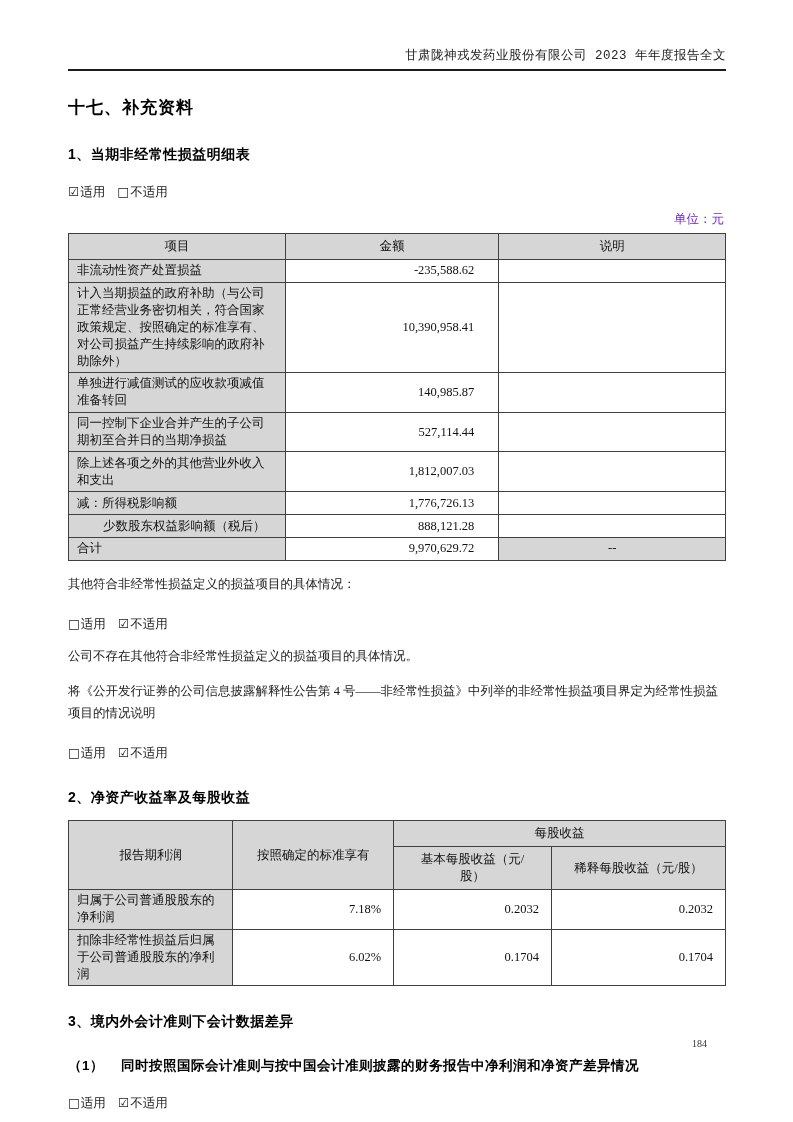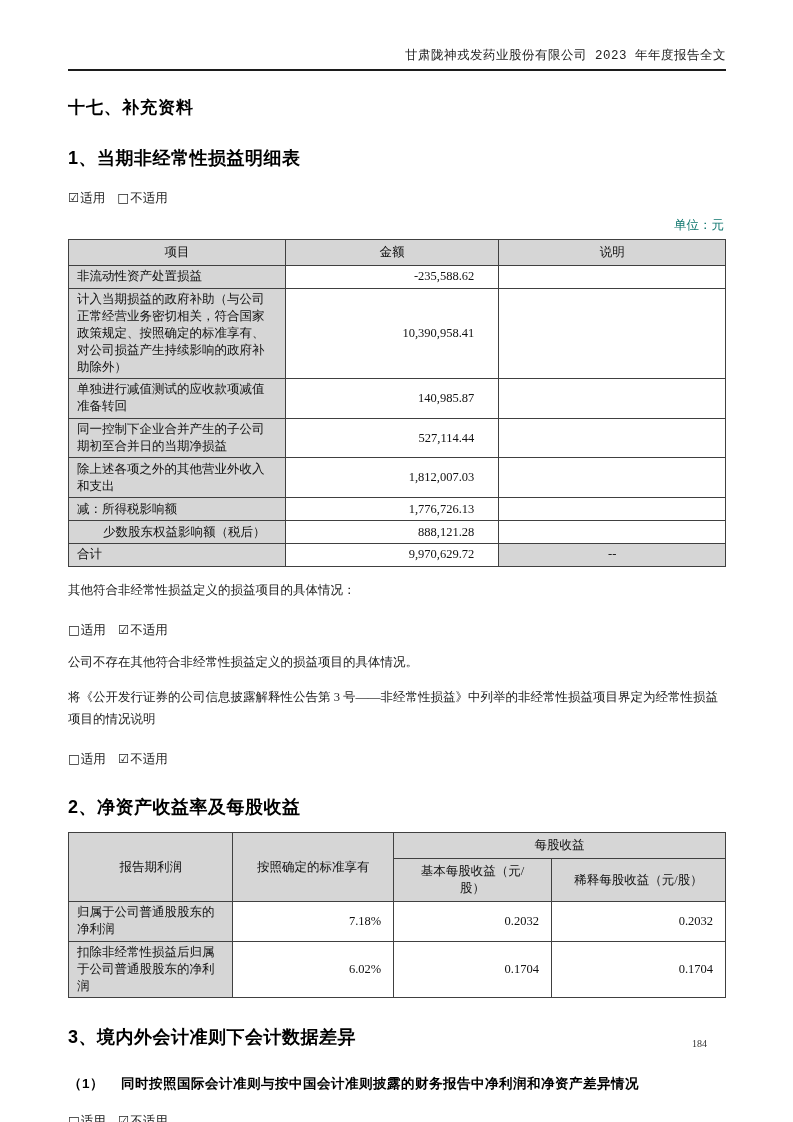--- a/index.html
+++ b/index.html
@@ -31,21 +31,21 @@
     margin-top: 5px;
   }
   
   h1 {
     font-family: "Liberation Sans", "DejaVu Sans", sans-serif;
     font-size: 17px; font-weight: bold; color: #000;
     margin: 25px 0 0 0; letter-spacing: 1px;
   }
   h2 {
     font-family: "Liberation Sans", "DejaVu Sans", sans-serif;
-    font-size: 18px; font-weight: bold; color: #000;
+    font-size: 14px; font-weight: bold; color: #000;
     margin: 27px 0 0 0; letter-spacing: 0.5px;
   }
   h3 {
     font-family: "Liberation Sans", "DejaVu Sans", sans-serif;
     font-size: 13.5px; font-weight: bold; color: #000;
     margin: 26px 0 0 0; letter-spacing: 0.5px;
   }
   h3 .num { margin-right: 17px; }
   
   .check-line {
@@ -53,21 +53,21 @@
   }
   .chk {
     font-family: "DejaVu Sans", sans-serif;
     font-size: 12.5px; margin-right: 1px;
   }
   .opt2 { margin-left: 9px; }
   .para {
     font-size: 12.5px; margin: 13px 0 0 0; line-height: 1.75; color: #1a1a1a;
   }
   .unit-row {
-    font-size: 12.5px; text-align: right; margin: 9px 2px 5px 0; color: #0f766e;
+    font-size: 12.5px; text-align: right; margin: 9px 2px 5px 0; color: #6d28d9;
   }
   
   table {
     width: 100%;
     border-collapse: collapse;
     font-size: 12.5px;
     border: 1.5px solid #383838;
     margin-top: 0;
   }
   th, td {
@@ -172,21 +172,21 @@
 
   <p class="para">其他符合非经常性损益定义的损益项目的具体情况：</p>
 
   <p class="check-line">
     <span class="chk">□</span><span>适用</span>
     <span class="opt2"><span class="chk">☑</span><span>不适用</span></span>
   </p>
 
   <p class="para">公司不存在其他符合非经常性损益定义的损益项目的具体情况。</p>
 
-  <p class="para">将《公开发行证券的公司信息披露解释性公告第 3 号——非经常性损益》中列举的非经常性损益项目界定为经常性损益项目的情况说明</p>
+  <p class="para">将《公开发行证券的公司信息披露解释性公告第 4 号——非经常性损益》中列举的非经常性损益项目界定为经常性损益项目的情况说明</p>
 
   <p class="check-line">
     <span class="chk">□</span><span>适用</span>
     <span class="opt2"><span class="chk">☑</span><span>不适用</span></span>
   </p>
 
   <h2>2、净资产收益率及每股收益</h2>
 
   <table class="tbl2">
     <colgroup>

